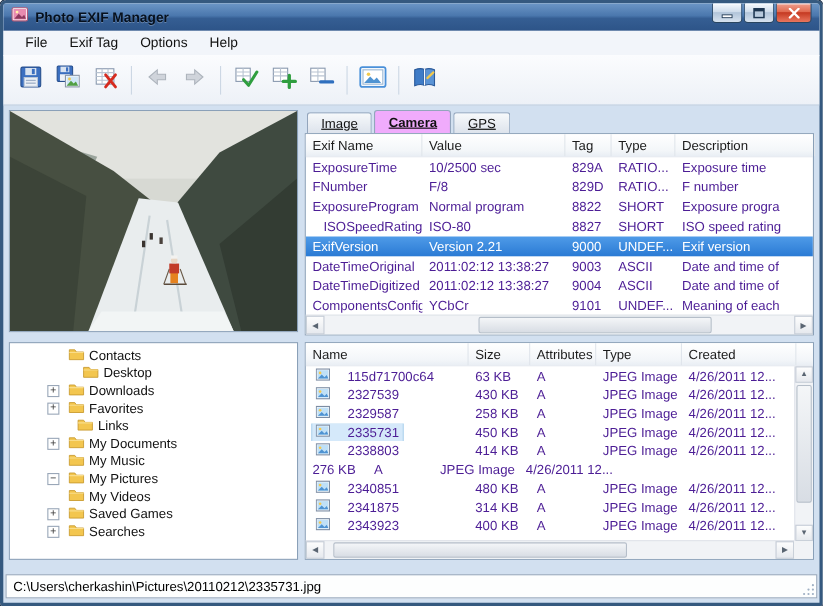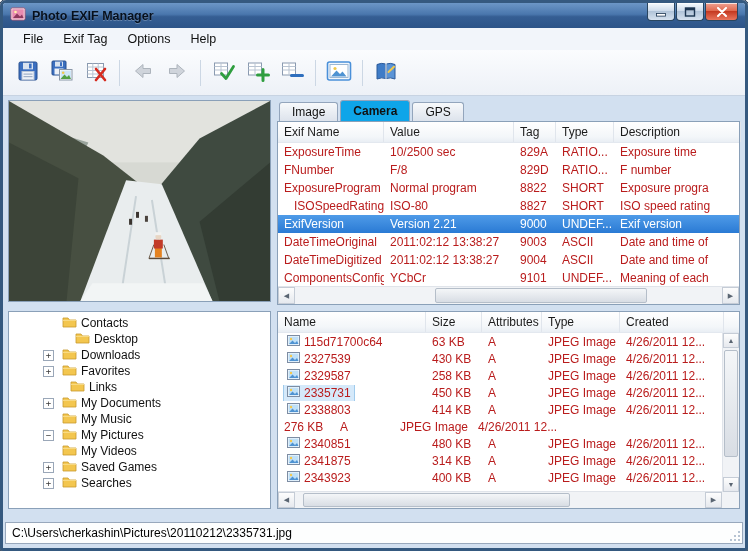--- a/index.html
+++ b/index.html
@@ -28,52 +28,52 @@
     display:flex;align-items:center;padding-left:8px;}
   .tb-btn{width:34px;height:38px;display:flex;align-items:center;justify-content:center;border-radius:3px;}
   .tb-btn.disabled{opacity:.9;}
   .tb-sep{width:13px;height:34px;position:relative;}
   .tb-sep::after{content:'';position:absolute;left:6px;top:4px;bottom:4px;width:1px;background:#ccd7e4;}
   
   .preview{position:absolute;left:5px;top:97px;width:263px;height:202px;box-sizing:border-box;
     border:1px solid #8aa0b8;background:#fff;}
   .preview svg{display:block;width:100%;height:100%;}
   
-  .exif-panel{position:absolute;left:274px;top:97px;width:463px;height:205px;}
+  .exif-panel{position:absolute;left:274px;top:97px;width:463px;height:205px;text-decoration:underline;}
   .tabs{display:flex;align-items:flex-end;height:21px;padding-left:2px;}
   .tab{height:19px;box-sizing:border-box;padding:2px 12px 0 12px;font-size:12px;color:#111;
     background:linear-gradient(#f7f9fb,#dde3ec);border:1px solid #93a5bc;border-bottom:none;
     border-radius:3px 3px 0 0;margin-right:2px;}
-  .tab.selected{height:21px;background:#0ea5e9;font-weight:bold;position:relative;z-index:3;padding-top:3px;text-align:center;}
+  .tab.selected{height:21px;background:#f0abfc;font-weight:bold;position:relative;z-index:3;padding-top:3px;text-align:center;}
   .table-wrap{position:absolute;left:0;right:0;top:21px;bottom:0;box-sizing:border-box;
     border:1px solid #8aa0b8;background:#fff;z-index:2;}
   .thead{display:flex;height:21px;box-sizing:border-box;border-bottom:1px solid #e3e8ef;
     background:linear-gradient(#ffffff,#f3f6f9 75%,#e9eef4);}
   .th{box-sizing:border-box;padding:3px 0 0 6px;font-size:12px;color:#1b1b1b;
     border-right:1px solid #e0e5ec;white-space:nowrap;overflow:hidden;flex:none;}
   .tbody{position:absolute;left:0;right:0;top:21px;bottom:17px;overflow:hidden;}
-  .tr{display:flex;height:18px;align-items:center;font-size:12px;color:#b91c1c;}
+  .tr{display:flex;height:18px;align-items:center;font-size:12px;color:#4c1d95;}
   .td{box-sizing:border-box;padding-left:6px;white-space:nowrap;overflow:hidden;flex:none;}
   .tr.selected{background:linear-gradient(#4f9be8,#2a7ad4);color:#fff;}
   
   .tree-panel{position:absolute;left:5px;top:308px;width:263px;height:198px;box-sizing:border-box;
     border:1px solid #8aa0b8;background:#fff;padding-top:3px;overflow:hidden;}
   .tree-row{display:flex;align-items:center;height:16px;font-size:12px;color:#111;}
   .expander{width:9px;height:9px;box-sizing:content-box;border:1px solid #9aa7b8;background:#fff;
     display:flex;align-items:center;justify-content:center;font-size:9px;line-height:8px;color:#3a3a3a;
     margin-right:5px;font-family:"DejaVu Sans Mono",monospace;flex:none;}
   .expander.hidden{visibility:hidden;}
   .tree-item{display:flex;align-items:center;gap:4px;padding:0 3px;border-radius:2px;}
   .tree-row.selected .tree-item{background:#cde4f7;outline:1px solid #9ecdf2;}
   
   .files-panel{position:absolute;left:274px;top:308px;width:463px;height:198px;box-sizing:border-box;
     border:1px solid #8aa0b8;background:#fff;}
   .files-panel .tbody{top:21px;left:0;right:17px;bottom:16px;}
   .files-panel .tr{height:17px;}
-  .file-item{display:inline-flex;align-items:center;gap:4px;padding:0 3px;}
+  .file-item{display:inline-flex;align-items:center;gap:16px;padding:0 3px;}
   .file-item.sel{background:#d5e9fa;outline:1px solid #a0cbec;}
   
   .hscroll{position:absolute;left:0;right:0;bottom:0;height:17px;background:#f1f3f6;
     border-top:1px solid #e0e4ea;display:flex;align-items:stretch;}
   .files-panel .hscroll{right:17px;height:16px;}
   .sb-btn{width:17px;flex:none;display:flex;align-items:center;justify-content:center;
     background:linear-gradient(#fdfdfd,#e6e9ee);border:1px solid #c5ccd6;box-sizing:border-box;
     color:#5a6572;font-size:7px;}
   .sb-track{flex:1;position:relative;}
   .sb-thumb{position:absolute;background:linear-gradient(#f4f6f8,#d8dde4);border:1px solid #b5bec9;border-radius:2px;}

